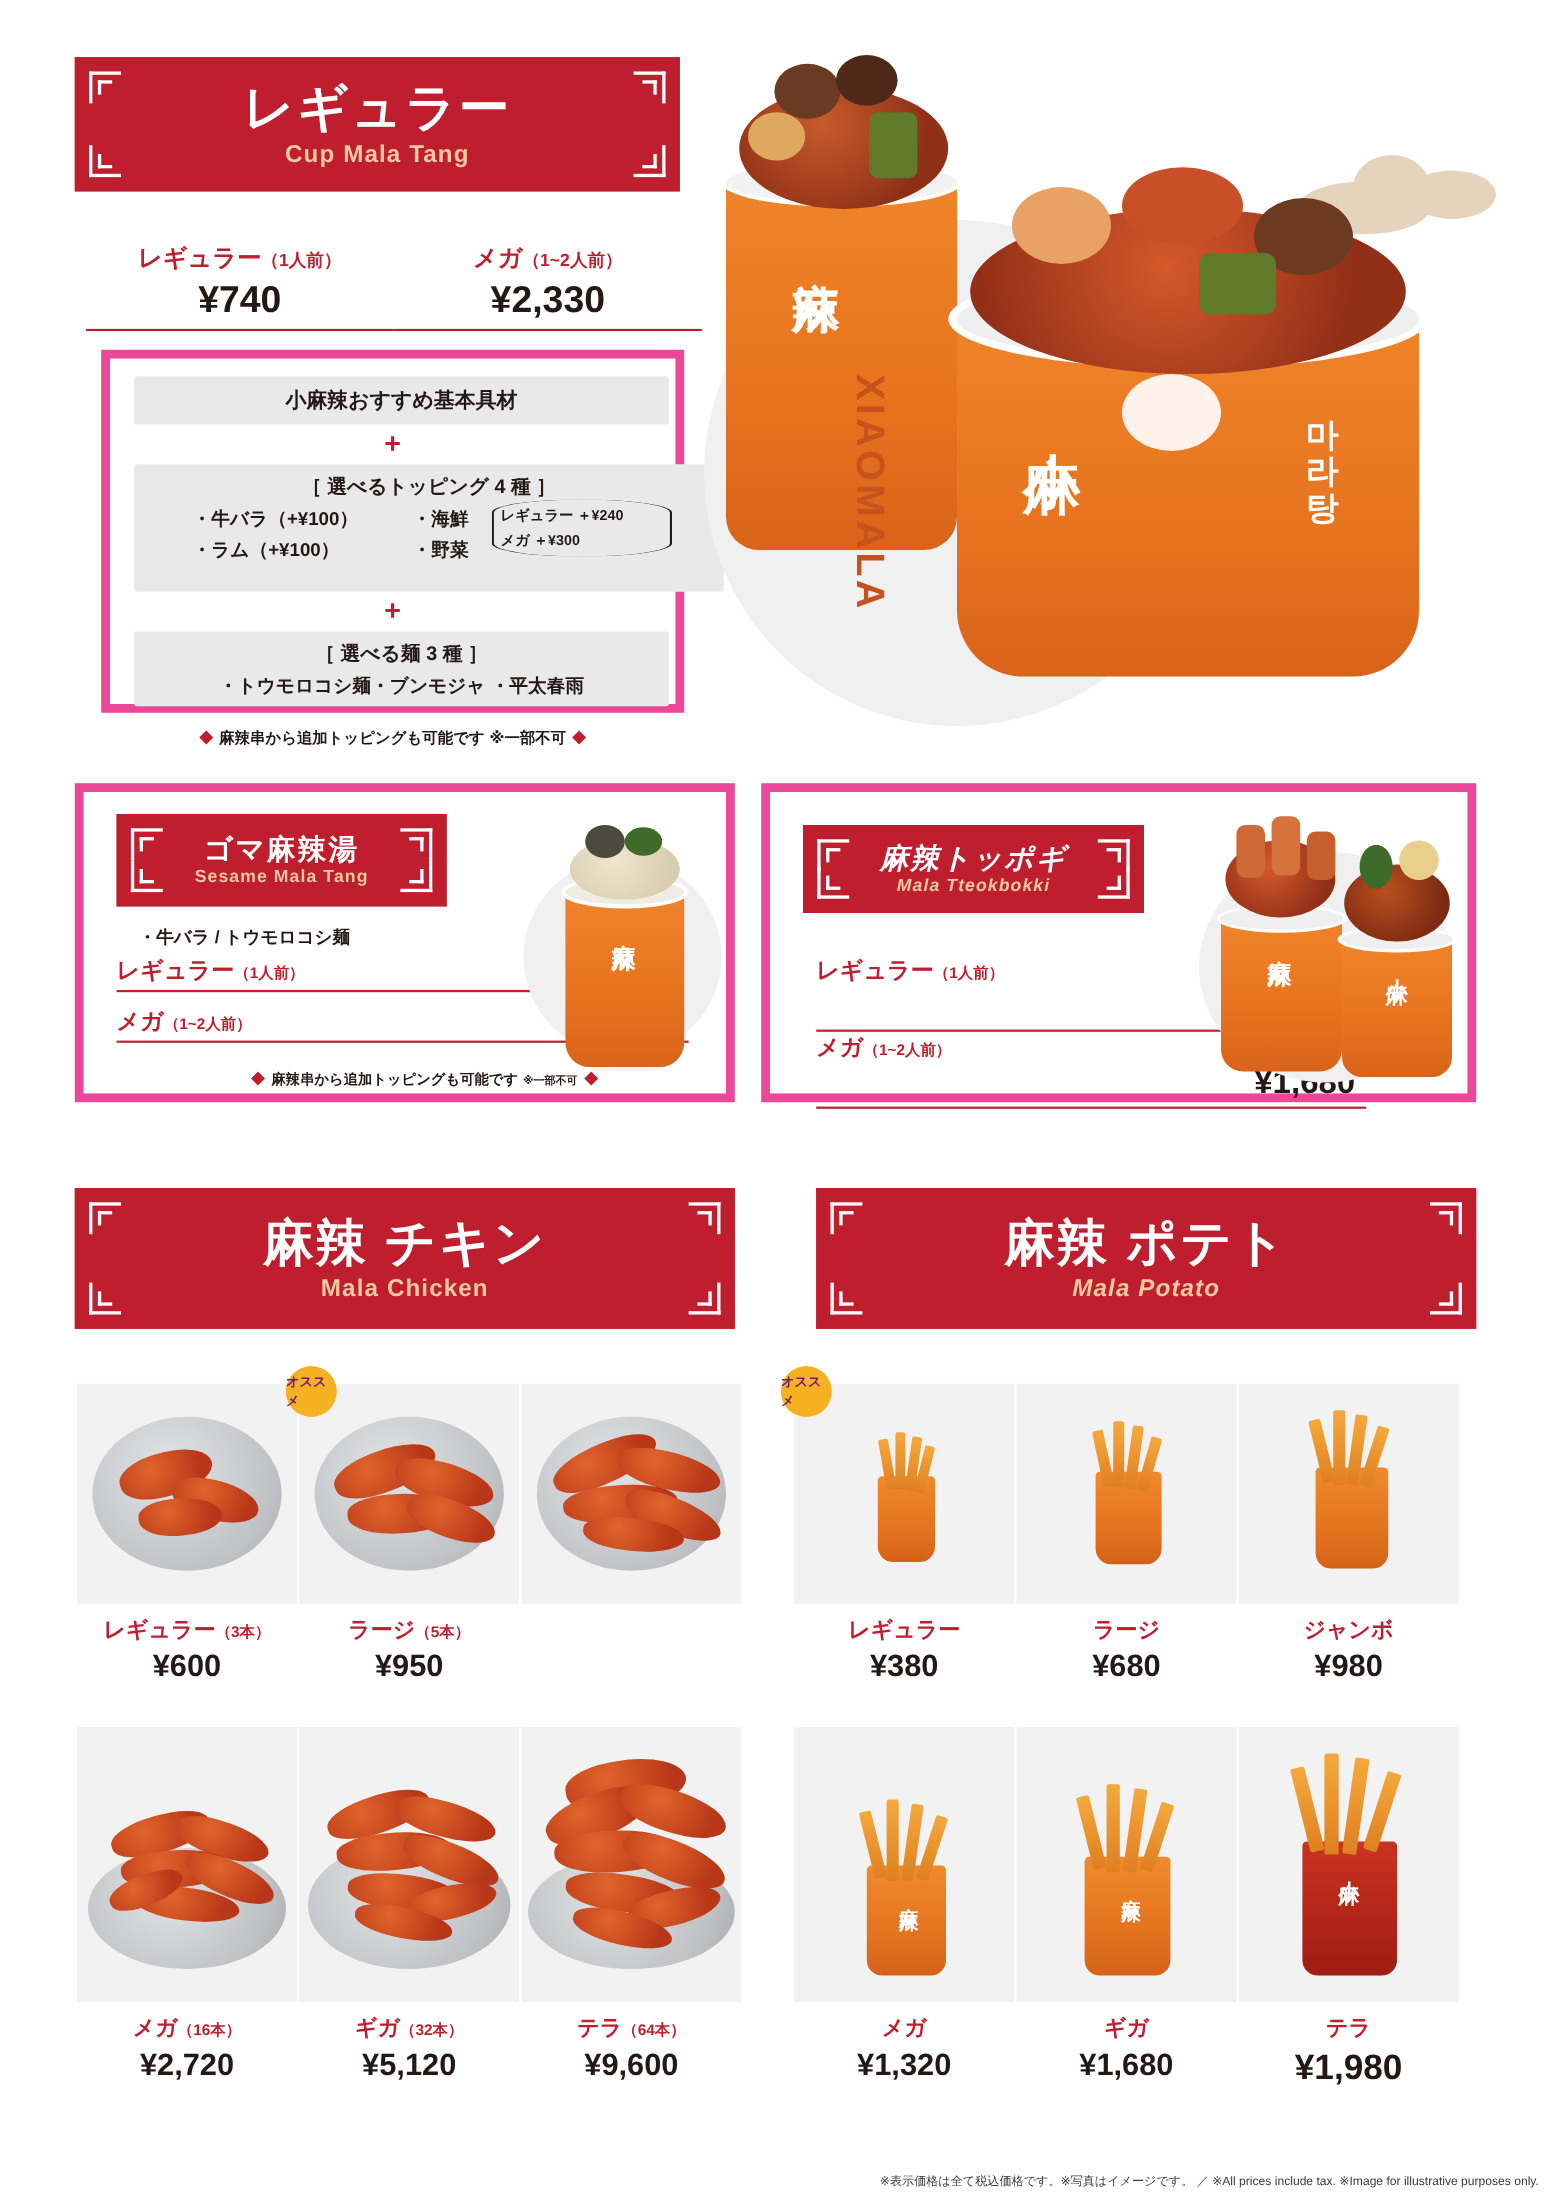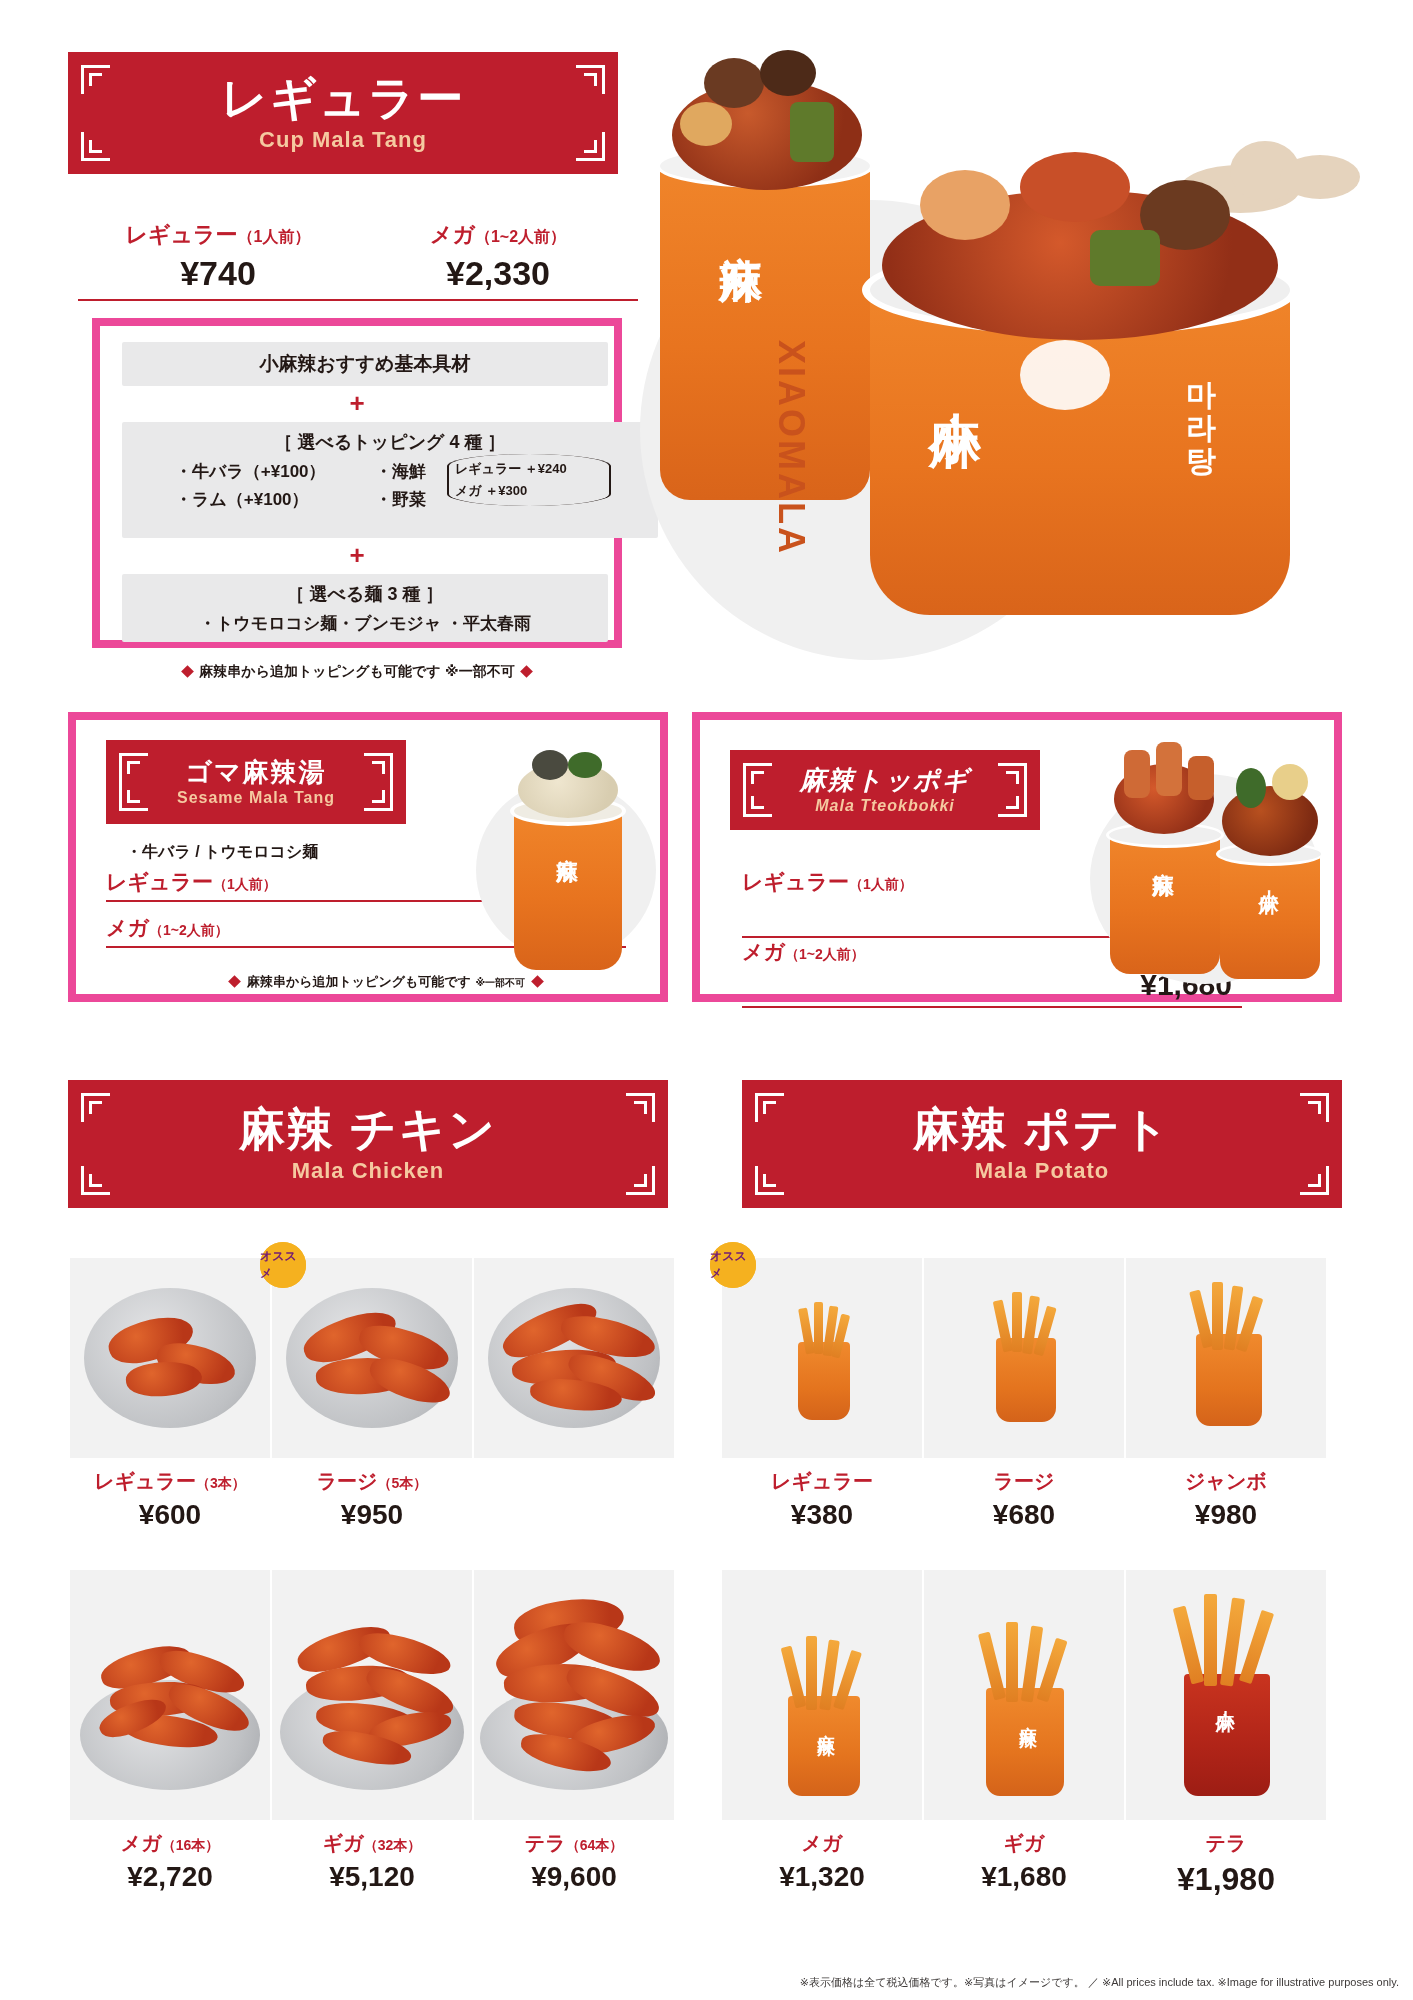--- a/index.html
+++ b/index.html
@@ -282,21 +282,21 @@
     <div class="jp" style="font-size:46px;">麻辣 チキン</div>
     <div class="en" style="font-size:22px;">Mala Chicken</div>
   </div>
 
   <div class="banner" style="left:742px;top:1080px;width:600px;height:128px;">
     <span class="corner tl"></span>
       <span class="corner tr"></span>
     <span class="corner bl"></span>
       <span class="corner br"></span>
     <div class="jp" style="font-size:46px;">麻辣 ポテト</div>
-    <div class="en" style="font-size:22px;">Mala Potato</div>
+    <div class="en" style="font-size:22px;font-style:italic;">Mala Potato</div>
   </div>
 
   <div style="position:absolute;left:70px;top:1258px;">
     <div class="tile" style="left:0;top:0;width:200px;height:200px;position:relative;">
       <div class="plate" style="left:14px;top:30px;width:172px;height:140px;"></div>
       <div class="chicken" style="left:38px;top:62px;width:86px;height:40px;transform:rotate(-18deg);"></div>
       <div class="chicken" style="left:86px;top:88px;width:80px;height:36px;transform:rotate(12deg);"></div>
       <div class="chicken" style="left:56px;top:104px;width:76px;height:34px;transform:rotate(-6deg);"></div>
     </div>
     <div style="width:200px;text-align:center;margin-top:10px;">

